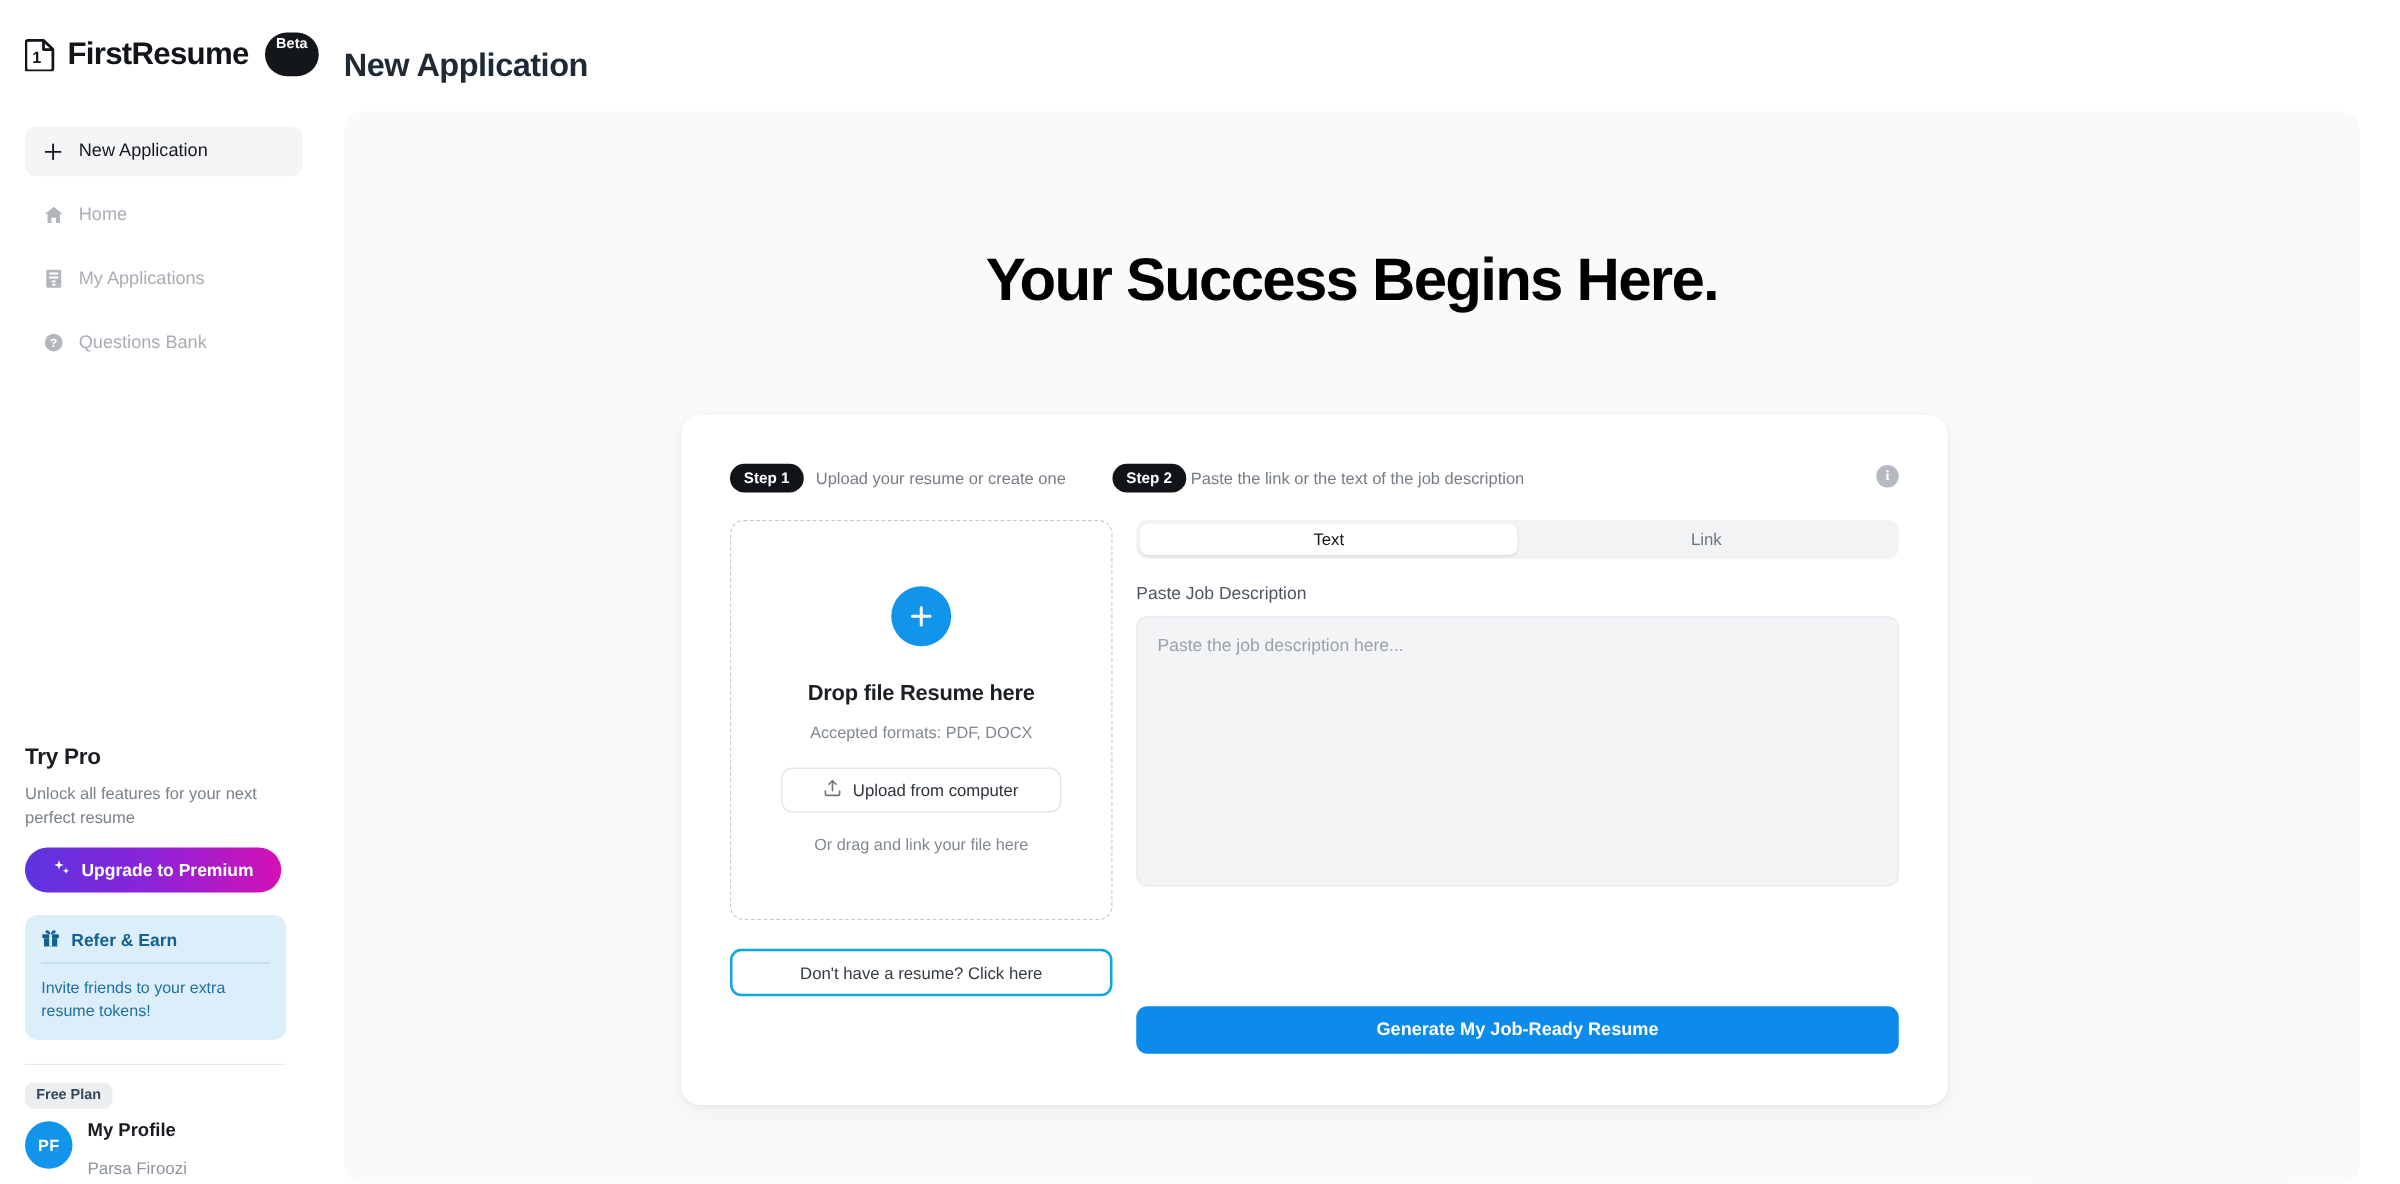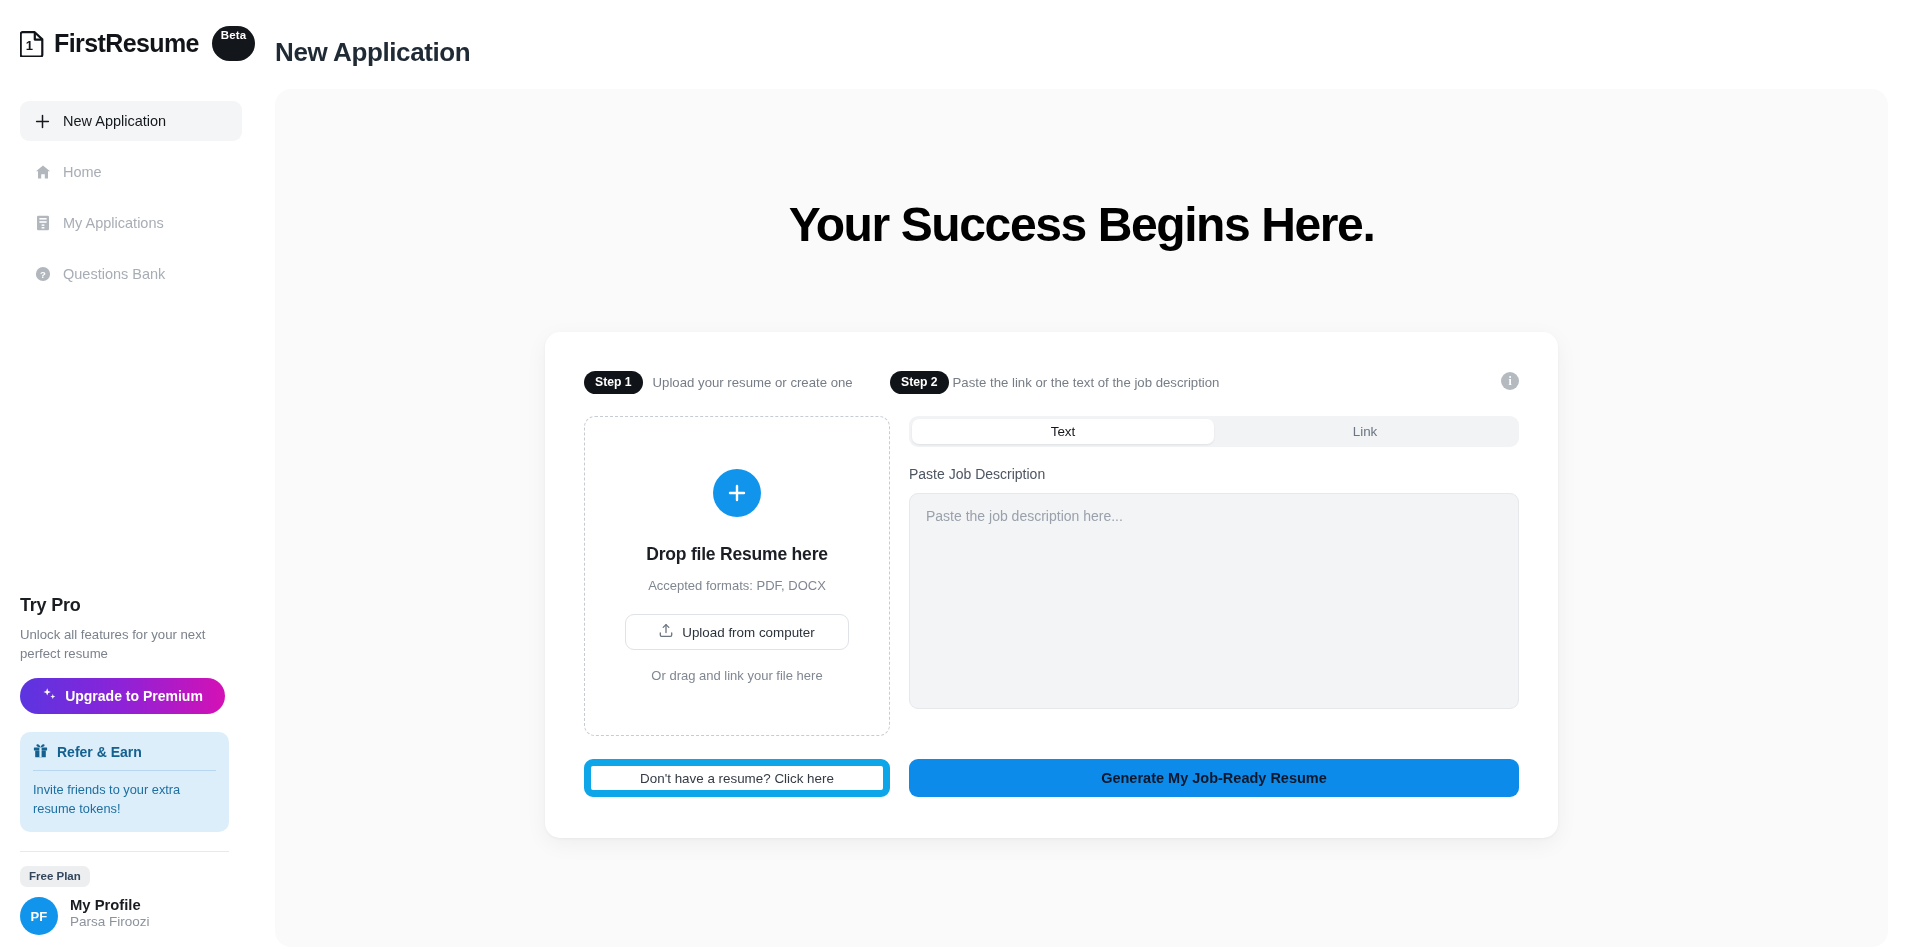--- a/index.html
+++ b/index.html
@@ -180,21 +180,21 @@
     letter-spacing: 0.3px;
   }
   .profile-name {
     font-size: 14.8px;
     font-weight: 700;
     color: #181c21;
   }
   .profile-user {
     font-size: 13.5px;
     color: #8c939c;
-    margin-top: 1px;
+    margin-top: 14px;
   }
 
   
   .main { flex: 1; position: relative; }
 
   .page-title {
     position: absolute;
     left: 13px; top: 37px;
     font-size: 26px;
     font-weight: 700;
@@ -374,39 +374,40 @@
 
   .actions {
     display: flex;
     gap: 19px;
     margin-top: 23px;
   }
   .btn-secondary {
     width: 306px;
     flex: 0 0 306px;
     height: 38px;
-    border: 7px solid #0ea5e9;
+    border: 2px solid #0ea5e9;
     border-radius: 9px;
     background: #fff;
     font-size: 13.4px;
     color: #343b44;
     display: flex; align-items: center; justify-content: center;
     cursor: pointer;
   }
   .btn-primary {
     flex: 1;
     height: 38px;
     border: none;
     border-radius: 9px;
     background: #0d8bea;
-    color: #0f172a;
+    color: #ffffff;
     font-size: 14.5px;
     font-weight: 600;
     display: flex; align-items: center; justify-content: center;
     cursor: pointer;
+    margin-top: 46px;
   }
 </style>
 </head>
 <body>
 
 <div id="app">
 
   <aside class="sidebar">
 
     <div class="brand">

